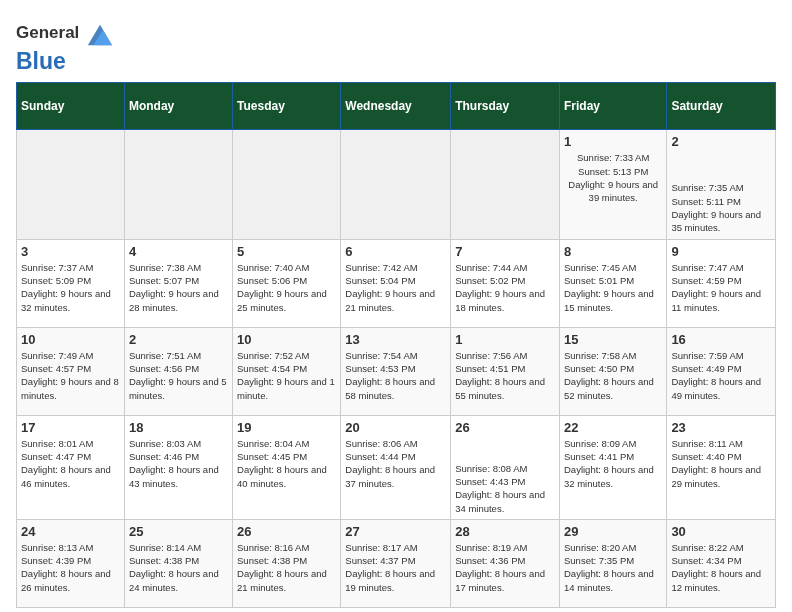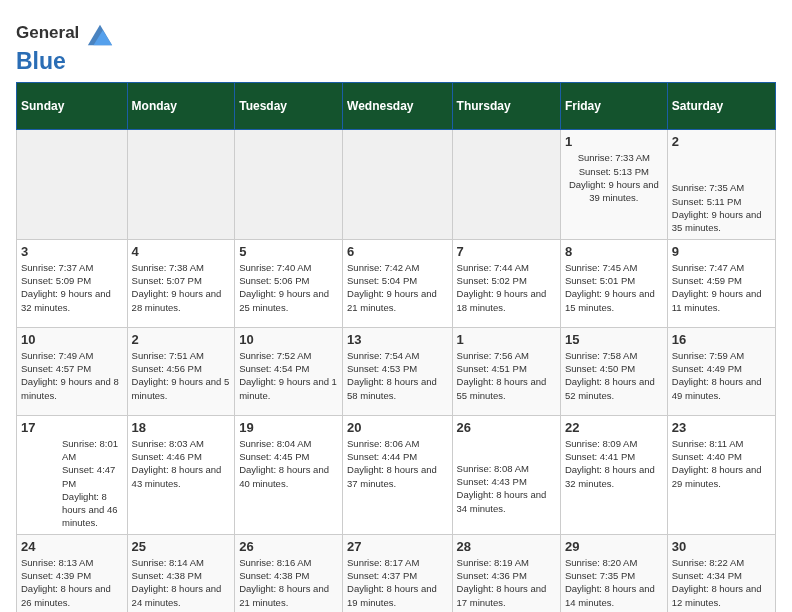--- a/index.html
+++ b/index.html
@@ -218,21 +218,21 @@
         <td>
           <span class="day-number">16</span>
           <div class="day-info" style="white-space: pre-line;">Sunrise: 7:59 AM
 Sunset: 4:49 PM
 Daylight: 8 hours and 49 minutes.</div>
         </td>
       </tr>
       <tr>
         <td>
           <span class="day-number">17</span>
-          <div class="day-info" style="white-space: pre-line; margin-left: 41px;">Sunrise: 8:01 AM
+          <div class="day-info" style="white-space: pre-line;">Sunrise: 8:01 AM
 Sunset: 4:47 PM
 Daylight: 8 hours and 46 minutes.</div>
         </td>
         <td>
           <span class="day-number">18</span>
           <div class="day-info" style="white-space: pre-line;">Sunrise: 8:03 AM
 Sunset: 4:46 PM
 Daylight: 8 hours and 43 minutes.</div>
         </td>
         <td>

